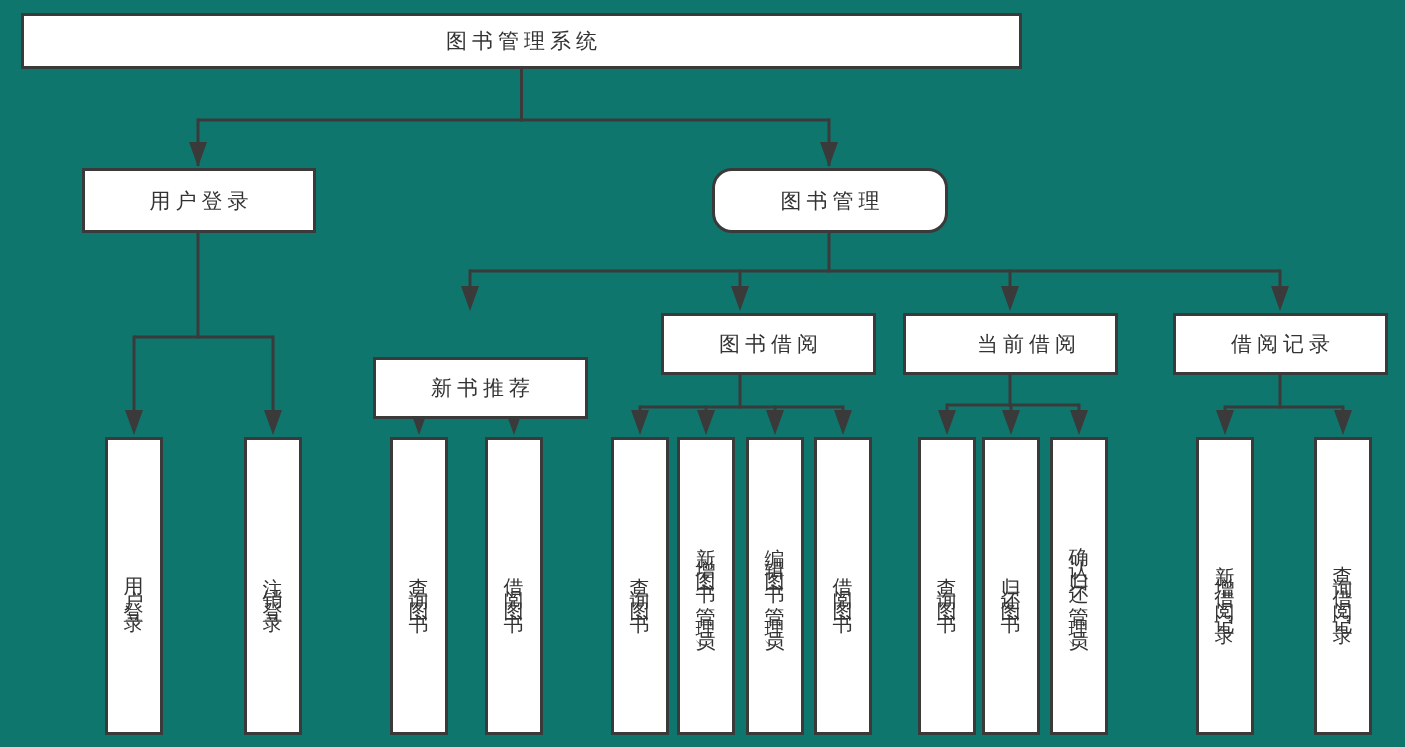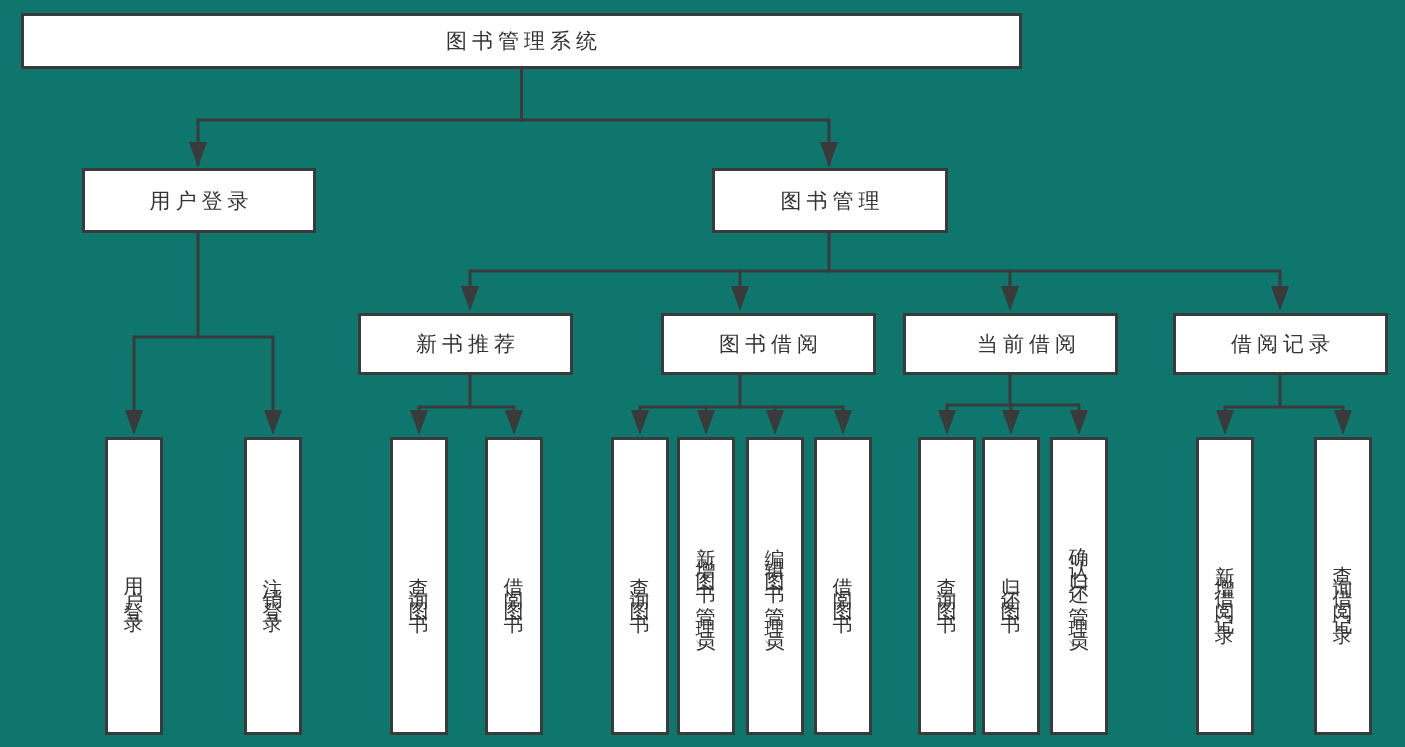--- a/index.html
+++ b/index.html
@@ -152,25 +152,25 @@
     </g>
   </svg>
 
   <div class="node root-box">
     <span class="hlabel">图书管理系统</span>
   </div>
 
   <div class="node l2-box" style="left:82px; width:234px;">
     <span class="hlabel">用户登录</span>
   </div>
-  <div class="node l2-box" style="left:712px; width:236px;">
+  <div class="node l2-box" style="left:712px; width:236px;border-radius:20px;">
     <span class="hlabel">图书管理</span>
   </div>
 
-  <div class="node l3-box" style="left:358px;">
+  <div class="node l3-box" style="left:373px;margin-top:44px;">
     <span class="hlabel">新书推荐</span>
   </div>
   <div class="node l3-box" style="left:633px;margin-left:28px;">
     <span class="hlabel">图书借阅</span>
   </div>
   <div class="node l3-box" style="left:903px;padding-left:32px;">
     <span class="hlabel">当前借阅</span>
   </div>
   <div class="node l3-box" style="left:1173px;">
     <span class="hlabel">借阅记录</span>

